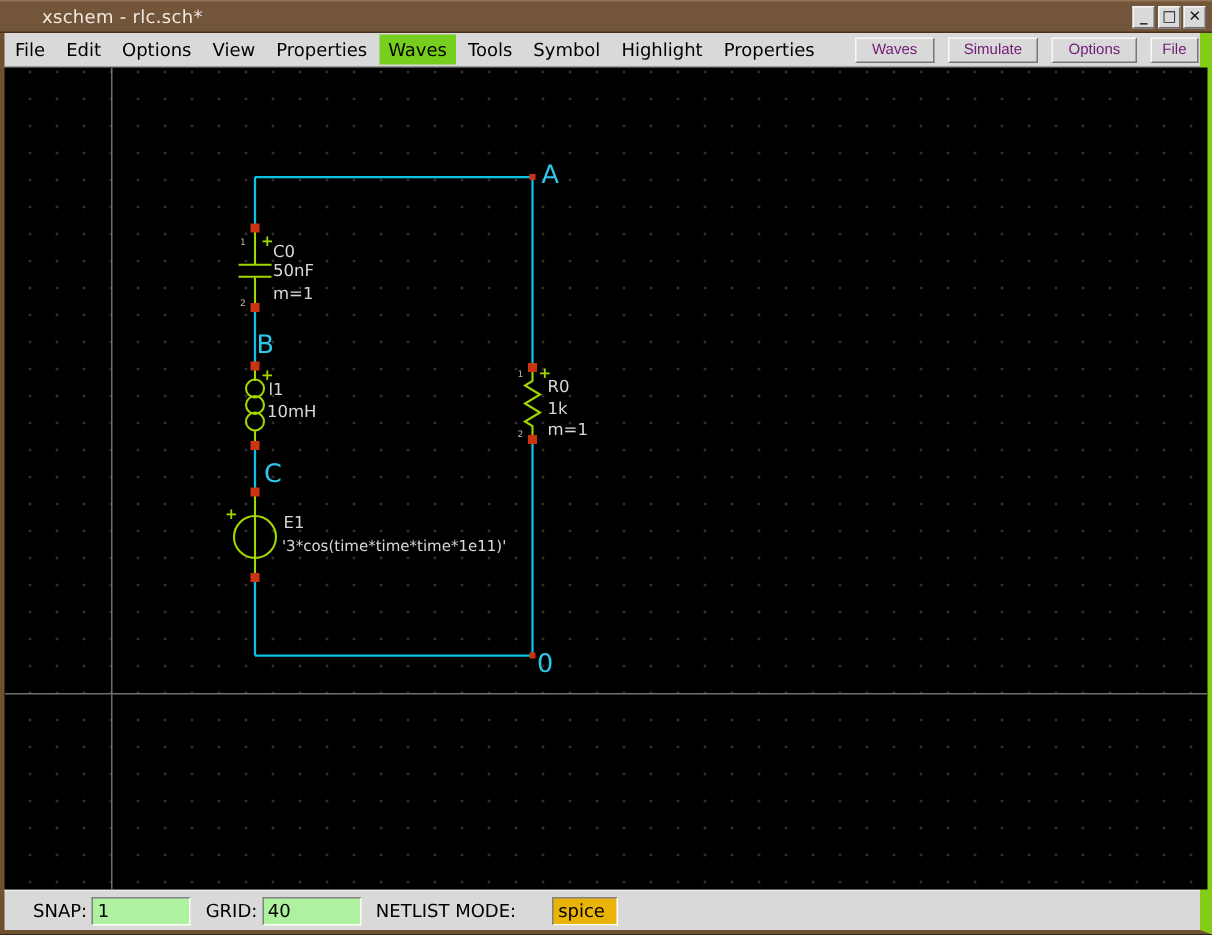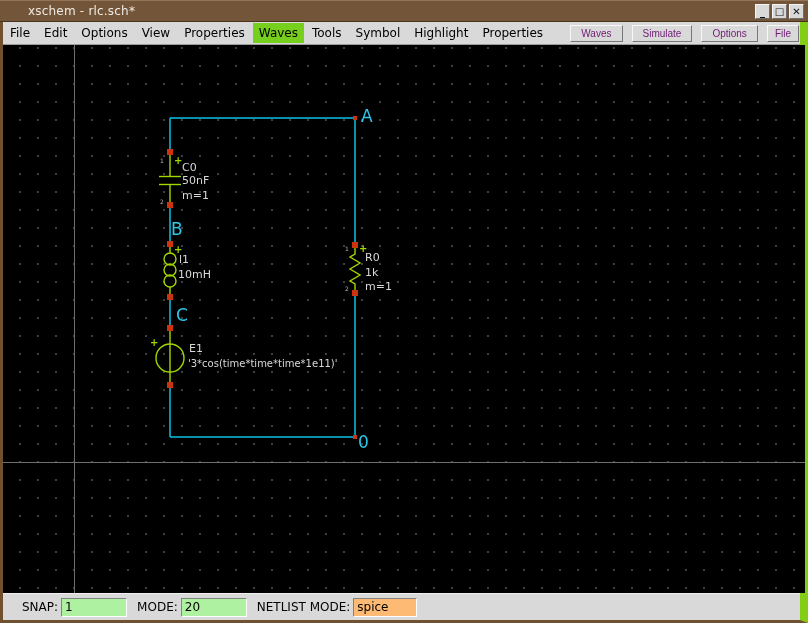--- a/index.html
+++ b/index.html
@@ -35,21 +35,21 @@
   .canvas svg { position:absolute; left:0; top:0; }
 
   
   .statusbar { height:27px; background:#d9d9d9; border-top:1px solid #f0f0f0; display:flex; align-items:center;
                font-size:12px; color:#000; padding-left:19px; }
   .sb-label { margin-right:3px; white-space:nowrap; }
   .entry { height:19px; font-size:12px; font-family:"DejaVu Sans", sans-serif; color:#000;
            border-top:1px solid #828282; border-left:1px solid #828282; border-right:1px solid #fff; border-bottom:1px solid #fff;
            padding:1px 3px 0 3px; margin-right:10px; white-space:nowrap; }
   .entry.green { background:#aef1a1; width:66px; }
-  .entry.gray  { background:#fdba74; width:64px; }
+  .entry.gray  { background:#eab308; width:44px;margin-left:21px; }
   .sb-info { margin-left:4px; white-space:pre; }
 
   svg text { font-family:"DejaVu Sans", sans-serif; }
   .comp-label { fill:#d8d8d8; font-size:11px; }
   .formula    { fill:#d8d8d8; font-size:10px; }
   .pin-num    { fill:#b4b4b4; font-size:6px; }
   .plus       { fill:#a2d700; font-size:10px; font-weight:bold; }
   .node-label { fill:#2ec7e8; font-size:17px; }
 </style>
 </head>
@@ -173,20 +173,20 @@
           <text class="node-label" x="168" y="190">B</text>
           <text class="node-label" x="173" y="276">C</text>
           <text class="node-label" x="355" y="403">0</text>
         </g>
       </svg>
     </div>
 
     <div class="statusbar">
       <span class="sb-label">SNAP:</span>
       <div class="entry green">1</div>
-      <span class="sb-label">MODE:</span>
-      <div class="entry green">20</div>
+      <span class="sb-label">GRID:</span>
+      <div class="entry green">40</div>
       <span class="sb-label">NETLIST MODE:</span>
       <div class="entry gray">spice</div>
     </div>
 
   </div>
 </div>
 
 </body></html>

